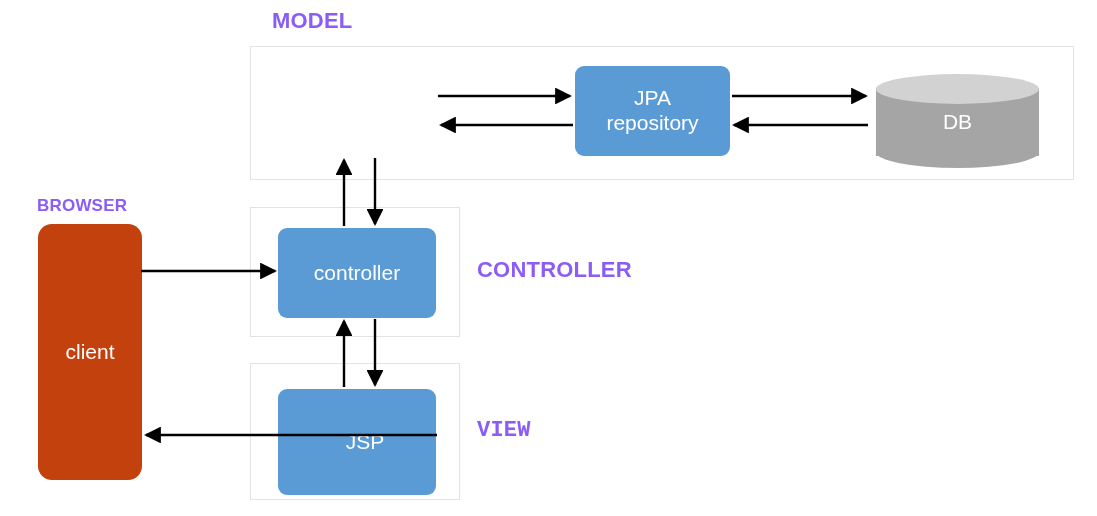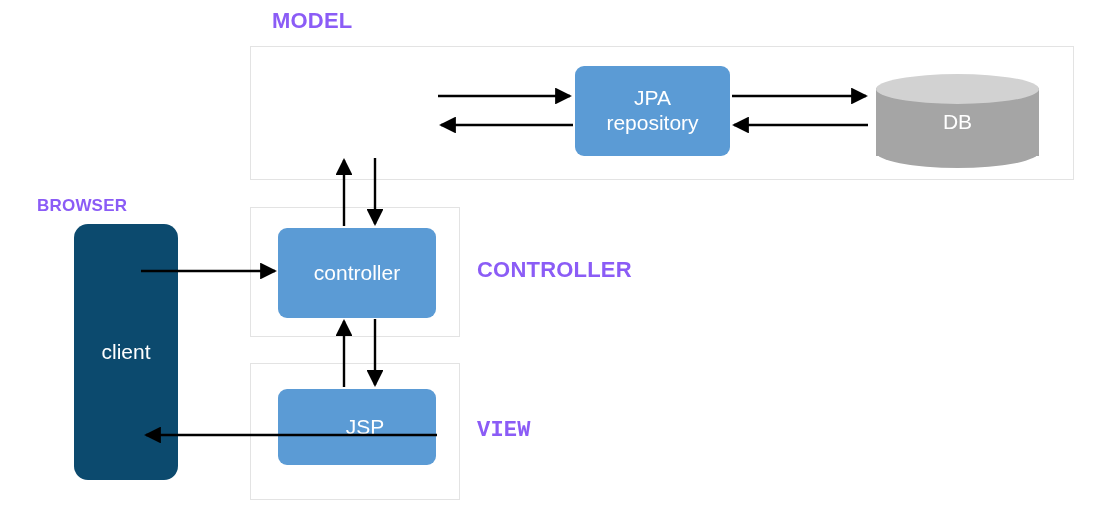--- a/index.html
+++ b/index.html
@@ -49,26 +49,26 @@
     display: flex;
     align-items: center;
     justify-content: center;
     text-align: center;
     color: #ffffff;
     font-size: 21px;
     line-height: 1.18;
     border-radius: 9px;
   }
   .node.blue   { background: #5B9BD5; }
-  .node.yellow { background: #0c4a6e; margin-left: 36px; }
+  .node.yellow { background: #c2410c; }
 
   #node-service    { left: 278px; top: 66px;  width: 158px; height: 90px; }
   #node-jpa        { left: 575px; top: 66px;  width: 155px; height: 90px; }
   #node-controller { left: 278px; top: 228px; width: 158px; height: 90px; }
-  #node-jsp        { left: 278px; top: 389px; width: 158px; height: 76px; padding-left: 16px; }
+  #node-jsp        { left: 278px; top: 389px; width: 158px; height: 106px; padding-left: 16px; }
   #node-client     { left: 38px;  top: 224px; width: 104px; height: 256px; border-radius: 14px; }
 
   
   #node-db {
     position: absolute;
     left: 870px;
     top: 74px;
     width: 131px;
     height: 96px;
     margin-left: 6px;

